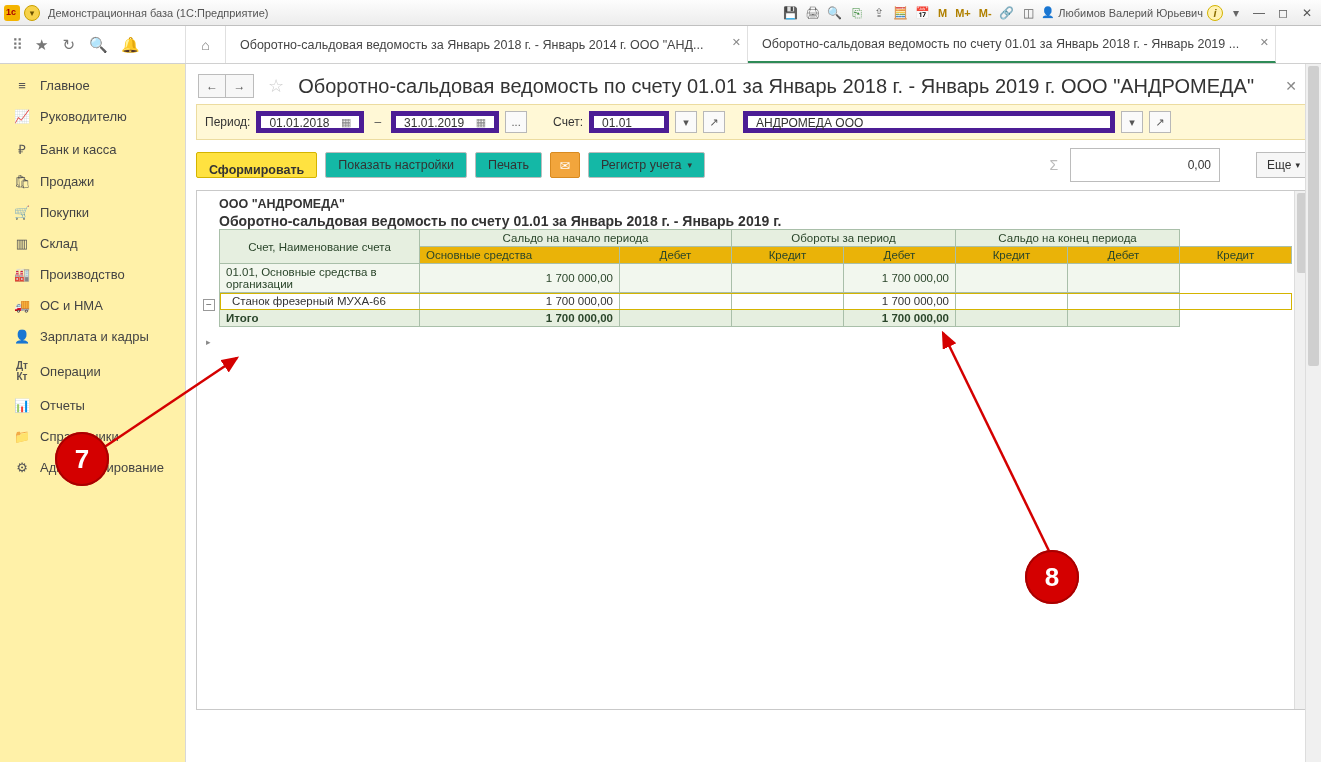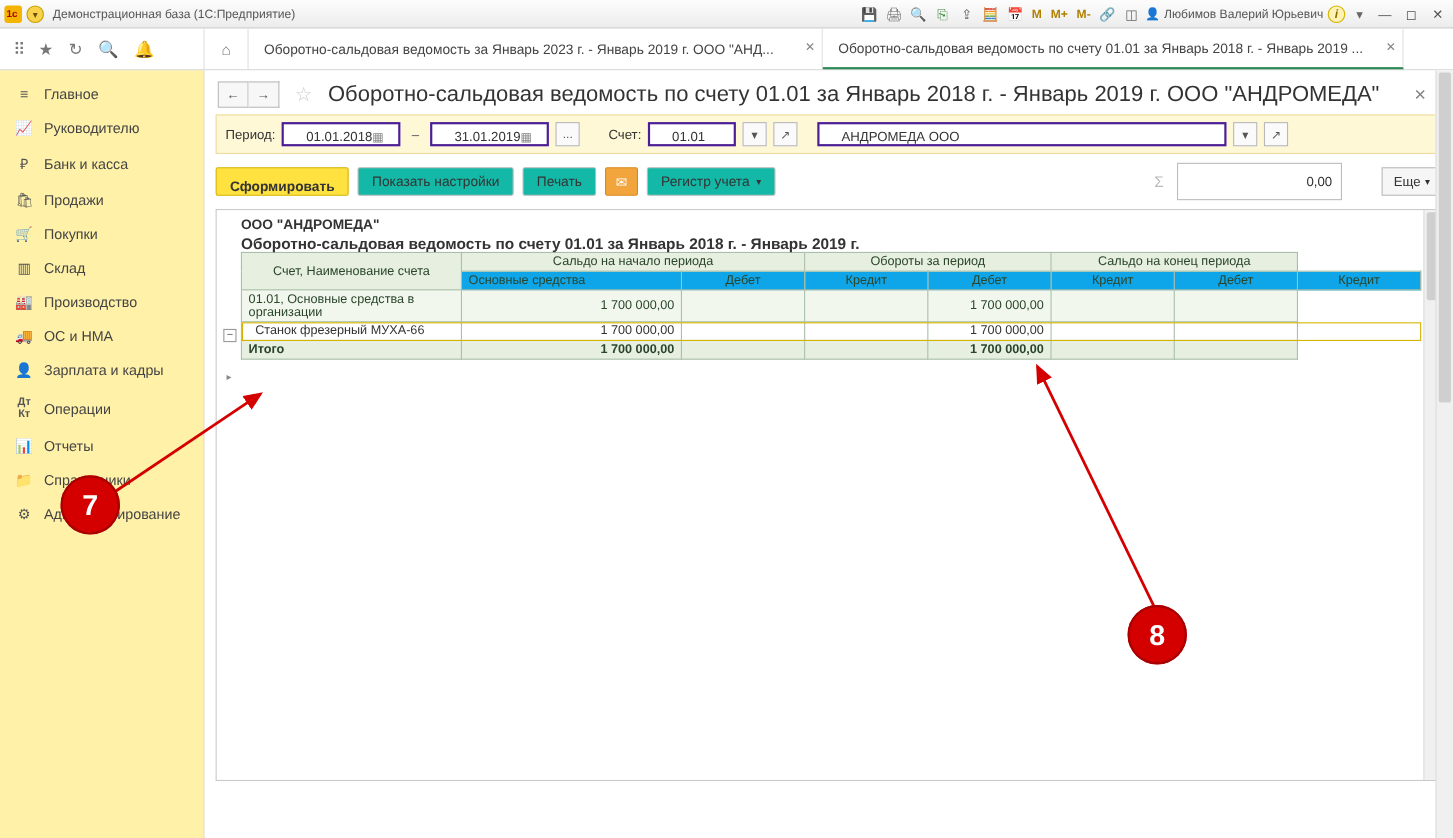--- a/index.html
+++ b/index.html
@@ -35,21 +35,21 @@
   .content-head { padding:10px 18px 6px 12px; display:flex; align-items:center; gap:8px;}
   .navbtn { width:28px; height:24px; border:1px solid #bcbcbc; background:#f7f7f7; display:inline-flex; align-items:center; justify-content:center; font-size:12px; color:#555;}
   .navbtn + .navbtn { border-left:none;}
   .navpair { display:flex;}
   .star-out { font-size:18px; color:#ccc; margin:0 6px;}
   .page-title { font-size:20px; color:#333; flex:1; white-space:nowrap; overflow:hidden; text-overflow:ellipsis;}
   .page-close { font-size:14px; color:#888; padding:0 6px;}
   
   .parambar { background:#fff8d6; border:1px solid #ecdca0; margin:0 10px; padding:6px 8px; display:flex; align-items:center; gap:6px; font-size:12px;}
   .parambar label { color:#333; }
-  .inp { height:22px; border:2px solid #4c1d95; background:#fff; padding:0 20px; display:inline-flex; align-items:flex-end; font-size:12px;}
+  .inp { height:22px; border:5px solid #4c1d95; background:#fff; padding:0 8px; display:inline-flex; align-items:flex-start; font-size:12px;}
   .inp.date { width:108px; justify-content:space-between;}
   .inp.date .cal-ic { color:#888; font-size:11px;}
   .dash { padding:0 4px; color:#555;}
   .sqbtn { width:22px; height:22px; border:1px solid #b8b8b8; background:#fafafa; display:inline-flex; align-items:center; justify-content:center; font-size:11px; color:#555;}
   .acct-field { width:80px; }
   .org-field { flex:0 0 372px; }
   
   .btnbar { margin:8px 10px; display:flex; align-items:center; gap:8px;}
   .btn { height:26px; border:1px solid #bcbcbc; background:#14b8a6; padding:0 12px; display:inline-flex; align-items:center; gap:6px; font-size:12.5px; color:#333; border-radius:2px;}
   .btn.primary { background:#ffe240; border-color:#d4b400; font-weight:bold;align-items:flex-end;}
@@ -61,21 +61,21 @@
   .more-btn { height:26px; border:1px solid #bcbcbc; background:#f6f6f6; padding:0 10px; display:inline-flex; align-items:center; gap:4px;}
   
   .report-wrap { margin:0 10px; border:1px solid #c9c9c9; height:520px; overflow:auto; background:#fff; position:relative;}
   .report-inner { padding:6px 6px 6px 22px; position:relative;}
   .rep-head1 { font-weight:bold; font-size:12.5px; }
   .rep-head2 { font-weight:bold; font-size:14px; padding-top:2px;}
   .rep-sub { font-size:11px; color:#333; padding:3px 0 4px 0;}
   table.rep { border-collapse:collapse; font-size:11.5px; }
   table.rep th, table.rep td { border:1px solid #a9bfa9; padding:2px 6px; }
   table.rep th { background:#e6efe0; font-weight:normal; text-align:center; color:#2a452a;}
-  table.rep .lvl0 td { background:#0ea5e9; color:#2a452a;}
+  table.rep .lvl0 td { background:#eab308; color:#2a452a;}
   table.rep .lvl1 td { background:#f2f7ee; color:#2a452a;}
   table.rep .detail td { background:#fff; }
   table.rep .total td { background:#e6efe0; font-weight:bold; color:#2a452a;}
   table.rep td.num { text-align:right; white-space:nowrap; }
   table.rep td.name { width:200px; }
   .col-num { width:112px; }
   .expander { position:absolute; left:6px; width:12px; height:12px; border:1px solid #999; background:#fff; font-size:10px; line-height:10px; text-align:center; color:#555;}
   .detail-ptr { position:absolute; left:9px; font-size:9px; color:#888;}
   
   .vscroll { position:absolute; right:0; top:0; bottom:0; width:16px; background:#f0f0f0; border-left:1px solid #ddd;}
@@ -124,21 +124,21 @@
     <span class="tool" style="letter-spacing:-2px;">⠿</span>
     <span class="tool">★</span>
     <span class="tool">↻</span>
     <span class="tool">🔍</span>
     <span class="tool">🔔</span>
   </div>
   <div class="tab" style="width:40px; padding:0; justify-content:center;">
     <span class="home-ic">⌂</span>
   </div>
   <div class="tab" style="width:522px;">
-    <span class="tab-label">Оборотно-сальдовая ведомость за Январь 2023 г. - Январь 2019 г. ООО "АНД...</span>
+    <span class="tab-label">Оборотно-сальдовая ведомость за Январь 2018 г. - Январь 2014 г. ООО "АНД...</span>
     <span class="close">✕</span>
   </div>
   <div class="tab active" style="width:528px;">
     <span class="tab-label">Оборотно-сальдовая ведомость по счету 01.01 за Январь 2018 г. - Январь 2019 ...</span>
     <span class="close">✕</span>
   </div>
 </div>
 
 <div class="main">
 

